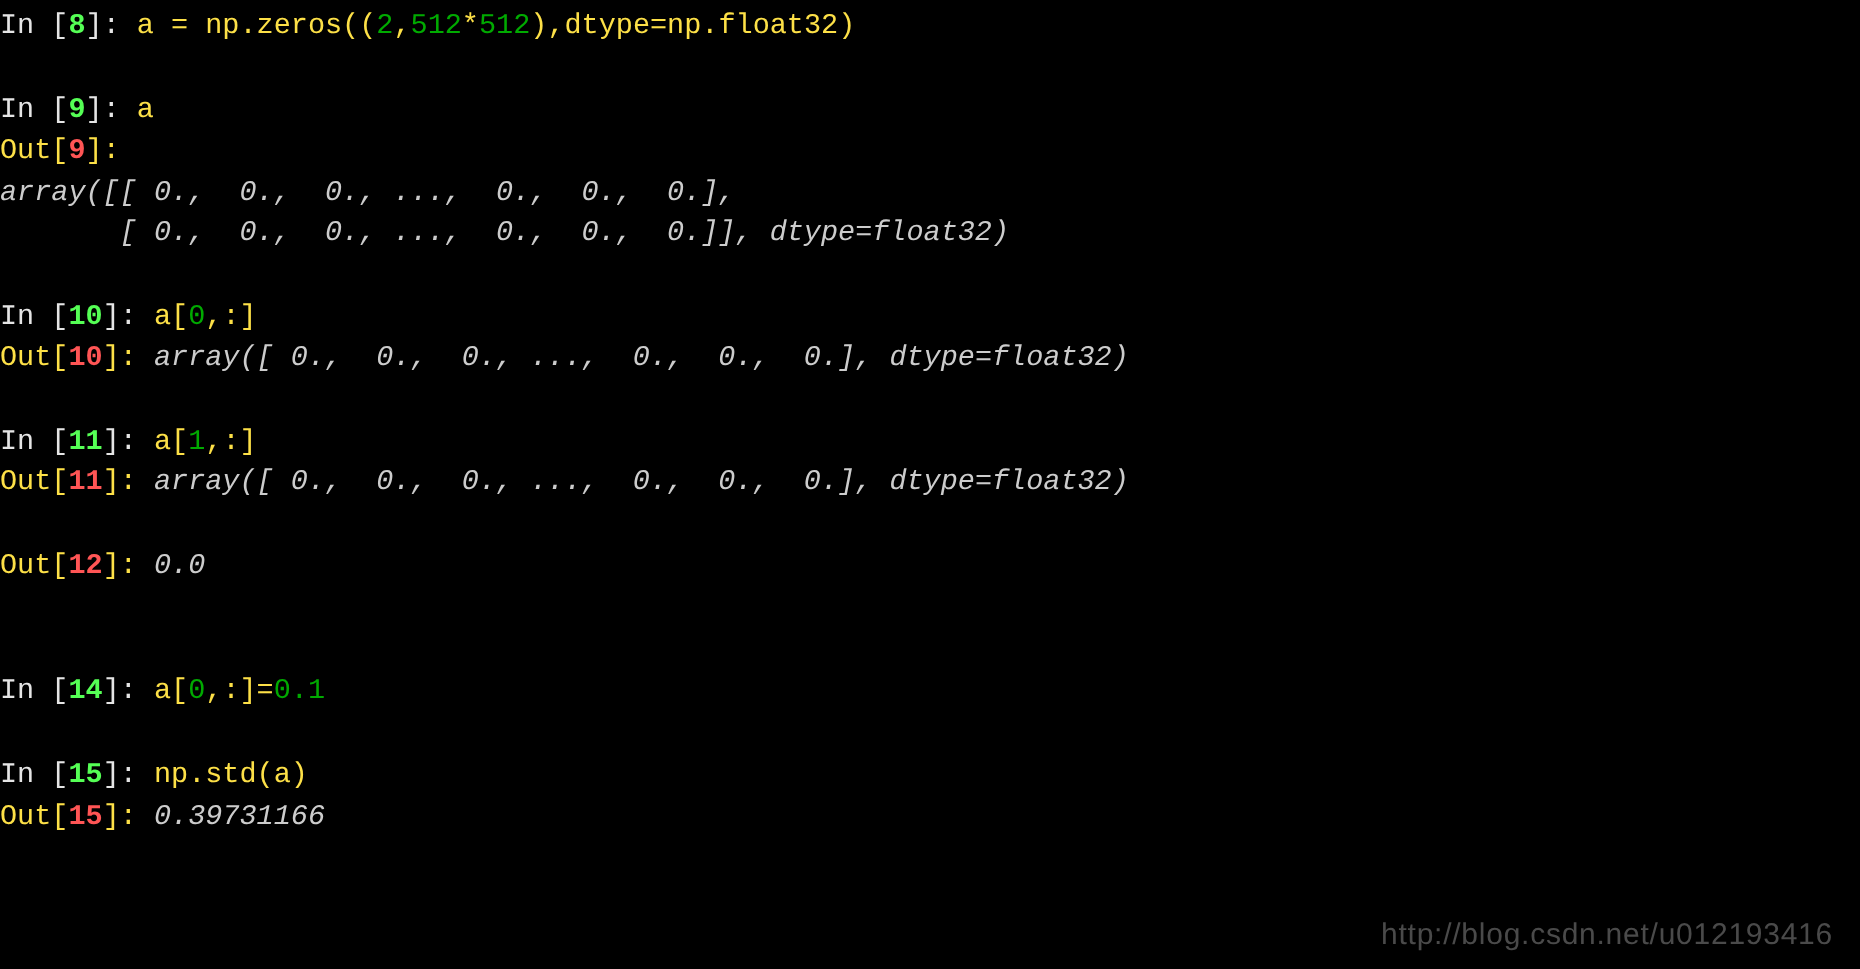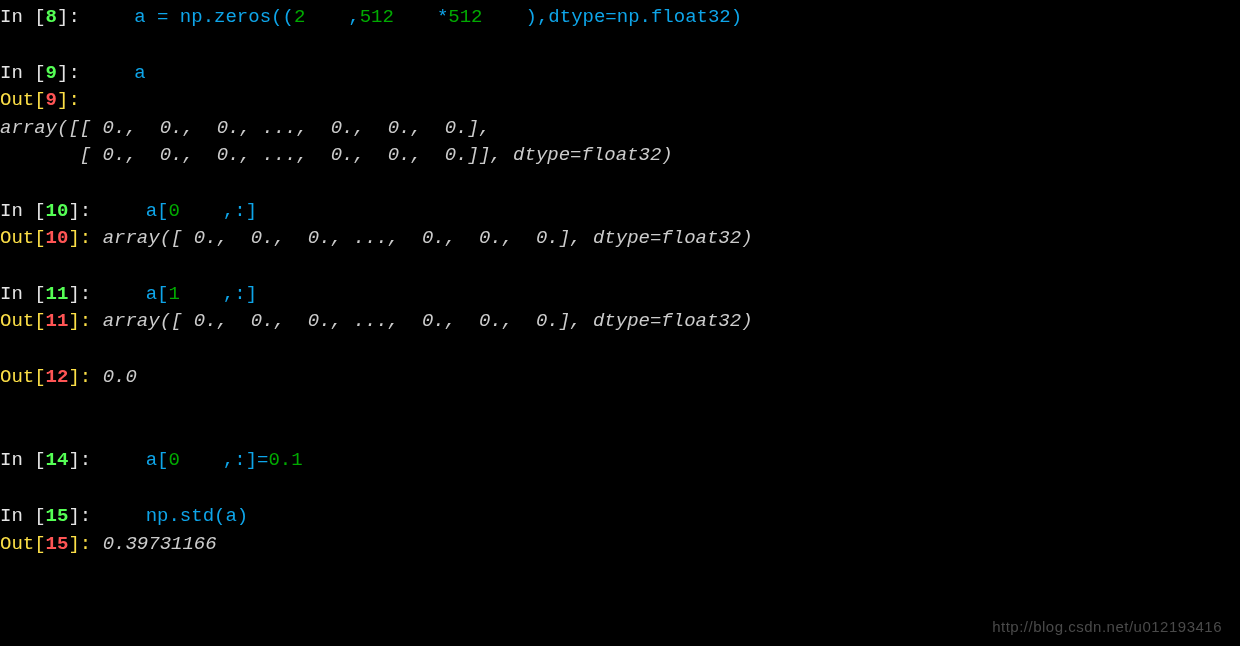--- a/index.html
+++ b/index.html
@@ -30,36 +30,35 @@
     }
     .in-num {
       color: #55ff55;
       font-weight: bold;
     }
     .out-num {
       color: #ff5555;
       font-weight: bold;
     }
     .code-text {
-      color: #0ea5e9;
-      margin-left: 43px;
+      color: #fde047;
     }
     .num-green {
       color: #00aa00;
     }
     .output-text {
       color: #cccccc;
       font-style: italic;
     }
     .watermark {
       position: absolute;
       bottom: 8px;
       right: 18px;
       font-family: Arial, sans-serif;
-      font-size: 15px;
+      font-size: 20px;
       color: #4a4a4a;
       letter-spacing: 0.5px;
     }
     .blank {
       height: 28px;
     }
   </style>
 </head>
 <body>
 

